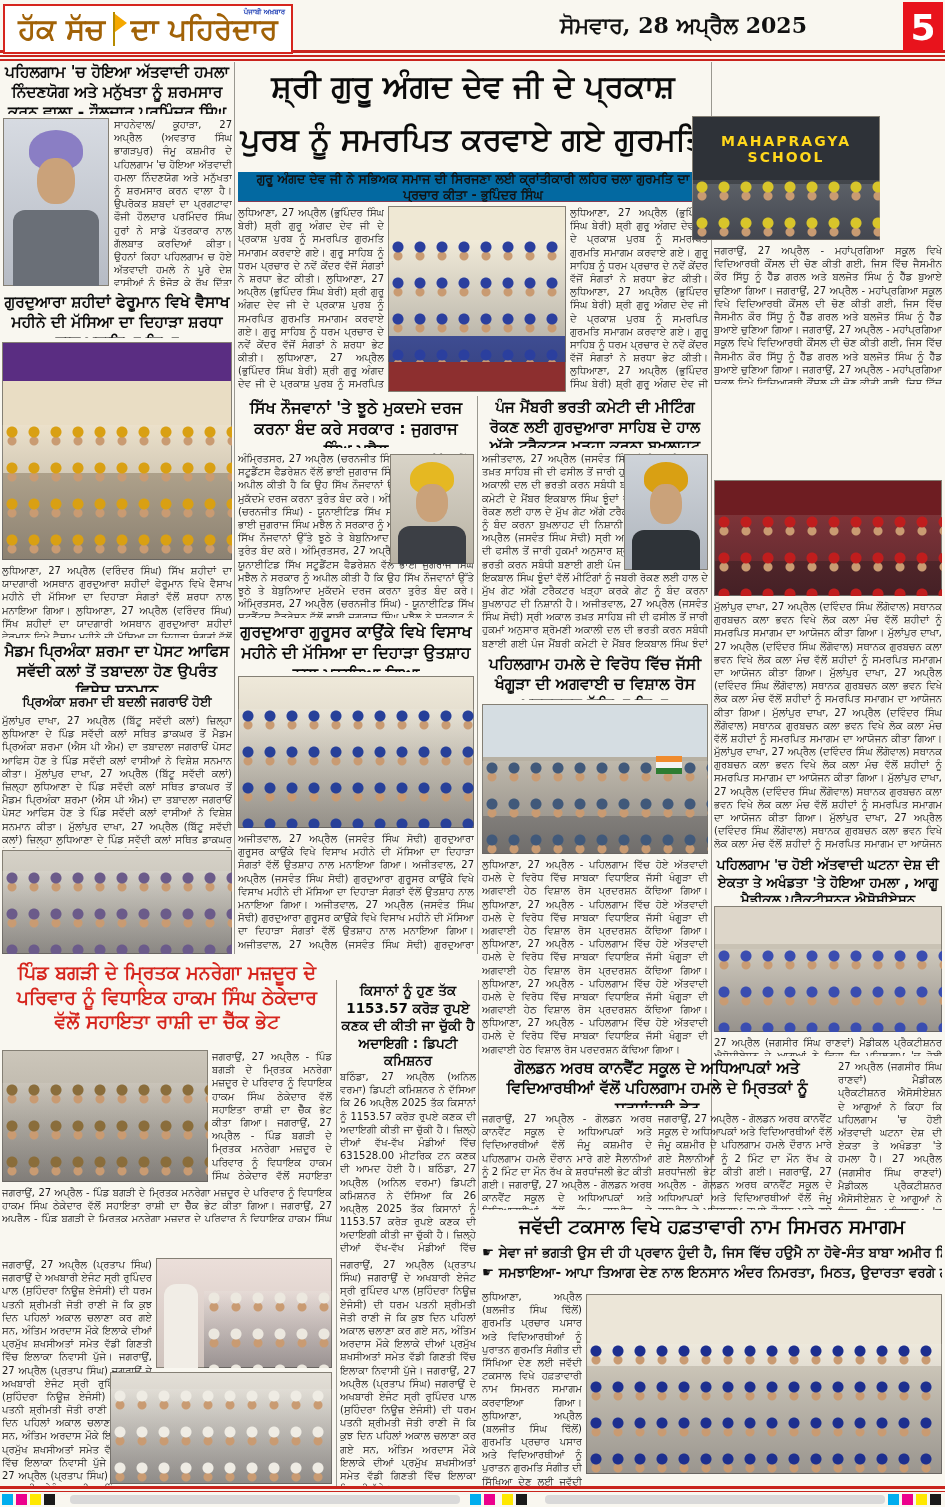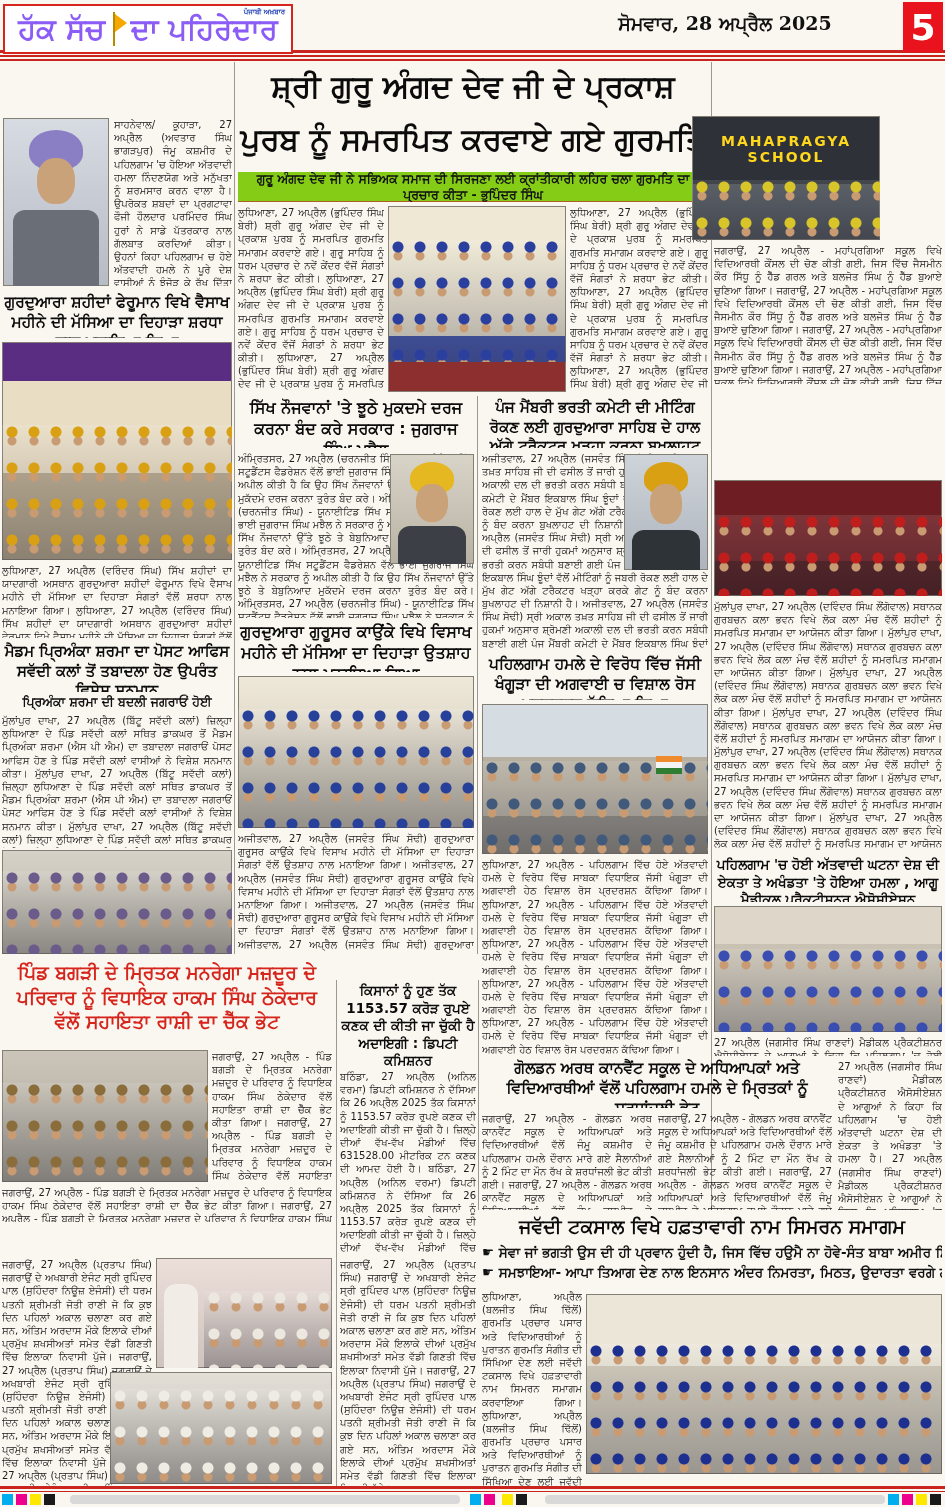--- a/index.html
+++ b/index.html
@@ -3,36 +3,36 @@
 <meta charset="utf-8">
 <style>
   html,body{margin:0;padding:0;background:#777;}
   #paper{position:relative;width:945px;height:1507px;background:#f9f7f0;overflow:hidden;
          font-family:"DejaVu Sans","Liberation Sans",sans-serif;}
   .vr{position:absolute;width:1px;background:#9a9890;}
   .hrule{position:absolute;background:#c9241d;}
   
   .logo-box{position:absolute;left:3px;top:4px;width:286px;height:46px;background:#fff;
             border:2px solid #d6251d;z-index:3;display:flex;align-items:center;justify-content:center;gap:6px;}
-  .logo-text{color:#8b5cf6;font-weight:bold;font-size:29px;line-height:1;white-space:nowrap;}
+  .logo-text{color:#a16207;font-weight:bold;font-size:29px;line-height:1;white-space:nowrap;}
   .logo-tag{position:absolute;right:6px;top:2px;font-size:7px;color:#1a3bb3;font-weight:bold;}
   .flag{position:relative;width:14px;height:34px;}
   .flag .pole{position:absolute;left:2px;top:0;width:2px;height:34px;background:#b68b00;}
   .flag .pennant{position:absolute;left:4px;top:2px;width:0;height:0;
                  border-top:9px solid transparent;border-bottom:9px solid transparent;border-left:12px solid #f5a800;}
-  .date-line{position:absolute;right:55px;top:12px;width:330px;text-align:center;
-             font-family:"DejaVu Serif","Liberation Serif",serif;font-weight:bold;font-size:19px;color:#111;}
+  .date-line{position:absolute;right:55px;top:12px;width:330px;text-align:left;
+             font-family:"DejaVu Serif","Liberation Serif",serif;font-weight:bold;font-size:22px;color:#111;}
   .pageno{position:absolute;right:2px;top:2px;width:40px;height:50px;background:#e8131c;color:#fff;
           font-weight:bold;font-size:36px;display:flex;align-items:center;justify-content:center;z-index:3;}
   
   .hd{position:absolute;font-weight:bold;color:#0b0b0b;text-align:center;overflow:hidden;line-height:1.3;}
   .hd.red{color:#d6251d;}
   .hd.maroon{color:#8b1a1a;}
   .subhd{position:absolute;font-weight:bold;text-align:center;overflow:hidden;color:#111;}
-  .main-sub{background:#84cc16;display:flex;align-items:center;justify-content:center;}
+  .main-sub{background:#0369a1;display:flex;align-items:center;justify-content:center;}
   .main-sub span{box-shadow:inset 0 -2px rgba(201,36,43,.65);}
   .tb{position:absolute;font-size:10px;line-height:1.32;color:#1c1c1c;text-align:justify;overflow:hidden;}
   .bullet{position:absolute;font-weight:bold;font-size:13.5px;color:#111;overflow:hidden;white-space:nowrap;}
   .bullet::before{content:"\261B  ";}
   
   .ph{position:absolute;overflow:hidden;box-shadow:inset 0 0 0 1px #847f74;background:#c8c0b2;}
   .heads{position:absolute;left:0;right:0;bottom:0;height:58%;
     background-image:
       radial-gradient(circle at 10px 7px, var(--tc,#24307a) 5px, transparent 6px),
       radial-gradient(circle at 10px 16px, #c99b72 4px, transparent 5px),
@@ -85,20 +85,21 @@
   </div>
   <div class="date-line">ਸੋਮਵਾਰ, 28 ਅਪ੍ਰੈਲ 2025</div>
   <div class="pageno">5</div>
 
   <div class="vr" style="left:234px;top:62px;height:892px;"></div>
   <div class="vr" style="left:477px;top:396px;height:558px;"></div>
   <div class="vr" style="left:711px;top:62px;height:1148px;"></div>
   <div class="vr" style="left:336px;top:980px;height:506px;"></div>
   <div class="vr" style="left:478px;top:980px;height:230px;"></div>
 
+  <div class="hd" style="left:2px;top:62px;width:230px;height:52px;font-size:15.5px;">ਪਹਿਲਗਾਮ 'ਚ ਹੋਇਆ ਅੱਤਵਾਦੀ ਹਮਲਾ ਨਿੰਦਣਯੋਗ ਅਤੇ ਮਨੁੱਖਤਾ ਨੂੰ ਸ਼ਰਮਸਾਰ ਕਰਨ ਵਾਲਾ - ਹੌਲਦਾਰ ਪਰਮਿੰਦਰ ਸਿੰਘ</div>
   <div class="ph ph1" style="left:3px;top:118px;width:106px;height:168px;">
     <i class="turban" style="left:26px;top:12px;width:54px;height:40px;background:#8a7ec4;"></i>
     <i class="face" style="left:34px;top:40px;width:38px;height:46px;"></i>
     <i class="torso" style="left:10px;top:92px;width:86px;height:76px;background:#6a6f77;"></i>
   </div>
   <div class="tb" style="left:114px;top:118px;width:118px;height:168px;">ਸਾਹਨੇਵਾਲ/ ਕੂਹਾੜਾ, 27 ਅਪ੍ਰੈਲ (ਅਵਤਾਰ ਸਿੰਘ ਭਾਗੜਪੁਰ) ਜੰਮੂ ਕਸ਼ਮੀਰ ਦੇ ਪਹਿਲਗਾਮ 'ਚ ਹੋਇਆ ਅੱਤਵਾਦੀ ਹਮਲਾ ਨਿੰਦਣਯੋਗ ਅਤੇ ਮਨੁੱਖਤਾ ਨੂੰ ਸ਼ਰਮਸਾਰ ਕਰਨ ਵਾਲਾ ਹੈ। ਉਪਰੋਕਤ ਸ਼ਬਦਾਂ ਦਾ ਪ੍ਰਗਟਾਵਾ ਫੌਜੀ ਹੌਲਦਾਰ ਪਰਮਿੰਦਰ ਸਿੰਘ ਹੁਰਾਂ ਨੇ ਸਾਡੇ ਪੱਤਰਕਾਰ ਨਾਲ ਗੱਲਬਾਤ ਕਰਦਿਆਂ ਕੀਤਾ। ਉਹਨਾਂ ਕਿਹਾ ਪਹਿਲਗਾਮ ਚ ਹੋਏ ਅੱਤਵਾਦੀ ਹਮਲੇ ਨੇ ਪੂਰੇ ਦੇਸ਼ ਵਾਸੀਆਂ ਨੂੰ ਝੰਜੋੜ ਕੇ ਰੱਖ ਦਿੱਤਾ ਹੈ।</div>
 
   <div class="hd" style="left:2px;top:292px;width:230px;height:46px;font-size:15.5px;">ਗੁਰਦੁਆਰਾ ਸ਼ਹੀਦਾਂ ਫੇਰੂਮਾਨ ਵਿਖੇ ਵੈਸਾਖ ਮਹੀਨੇ ਦੀ ਮੱਸਿਆ ਦਾ ਦਿਹਾੜਾ ਸ਼ਰਧਾ ਨਾਲ ਮਨਾਇਆ ਗਿਆ</div>
   <div class="ph ph2" style="left:2px;top:342px;width:230px;height:218px;">
     <div class="heads" style="--tc:#d9a013;height:62%;"></div>

